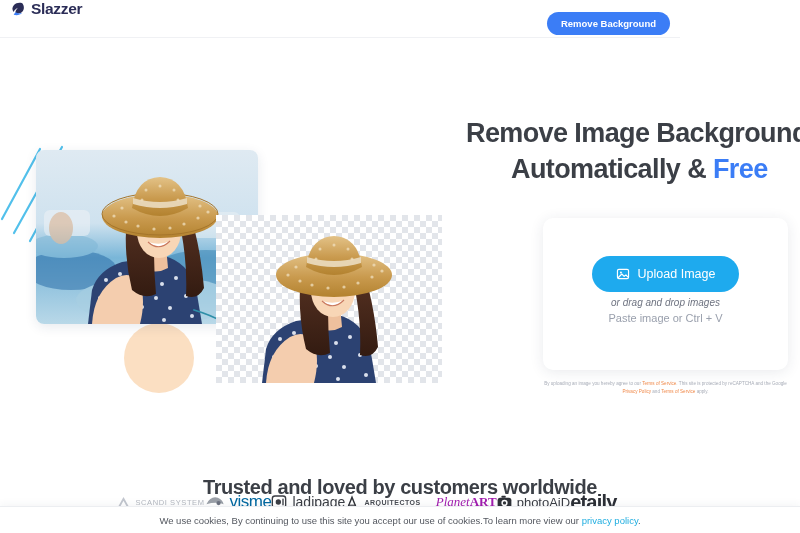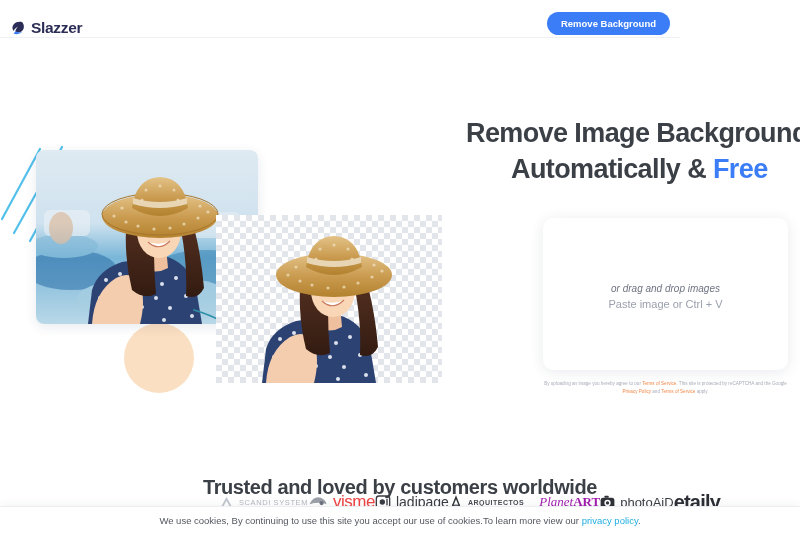--- a/index.html
+++ b/index.html
@@ -9,21 +9,21 @@
     font-family: "Liberation Sans", sans-serif;
     background: #ffffff;
   }
   .page { position: relative; width: 800px; height: 533px; background:#fff; overflow:hidden; }
 
   
   .navbar {
     position: absolute; top:0; left:0; width:680px; height:38px;
     background:#ffffff;
     border-bottom:1px solid #f0f1f4;
-    display:flex; align-items:flex-end;
+    display:flex; align-items:flex-start;
     z-index:40;
   }
   .brand { display:flex; align-items:center; gap:5px; margin-left:10px; }
   .brand-mark { width:16px; height:16px; display:block; }
   .brand-text {
     font-size:15.5px; font-weight:bold; color:#2b2d57;
     letter-spacing:-0.3px;
   }
   .nav-links { display:flex; align-items:center; margin-left:30px; gap:22px; }
   .nav-link {
@@ -122,30 +122,30 @@
   
   .trusted-title {
     position:absolute; left:0; top:440px; width:800px;
     text-align:center;
     font-size:20px; font-weight:bold; color:#3b3f46;
     letter-spacing:-0.4px;
     margin-top:36px;
   }
   .logo-row {
     position:absolute; left:0; top:486px; width:732px; height:32px;
-    display:flex; align-items:center; justify-content:flex-end;
-    padding:0 12px;
+    display:flex; align-items:center; justify-content:center;
+    padding:0 4px;
   }
   .client-logo {
     display:flex; align-items:center; gap:5px;
     color:#9ea3ad; white-space:nowrap;
   }
   .client-logo .cl-txt { font-size:11px; }
   .cl-scandi .cl-txt { font-size:7.5px; letter-spacing:0.6px; color:#b4b8c0; }
-  .cl-visme .cl-txt { font-size:17px; color:#ef4444; letter-spacing:-0.5px; }
+  .cl-visme .cl-txt { font-size:17px; color:#0369a1; letter-spacing:-0.5px; }
   .cl-ladipage .cl-txt { font-size:14px; color:#3a3d44; }
   .cl-arq .cl-txt { font-size:7px; letter-spacing:0.5px; color:#4a4d54; font-weight:bold; }
   .cl-planet .cl-txt { font-size:13px; color:#a21caf; font-family:"Liberation Serif",serif; font-style:italic;margin-left:15px; }
   .cl-planet .cl-txt b { font-style:normal; font-family:"Liberation Serif",serif; }
   .cl-photoaid .cl-txt { font-size:13px; color:#3a3d44; }
   .cl-etaily .cl-txt { font-size:20px; font-weight:bold; color:#2c2f36; letter-spacing:-0.8px; }
 
   
   .cookie-bar {
     position:absolute; left:0; bottom:0; width:800px; height:27px;
@@ -369,20 +369,28 @@
     </div>
 
     <h1 class="hero-heading">
       <span>Remove Image Backgrounds</span>
       <span class="line2">
         <span>Automatically &amp; </span><span class="accent-free">Free</span>
       </span>
     </h1>
 
     <div class="upload-card">
+      <button class="upload-btn">
+        <svg class="ico" viewBox="0 0 24 24">
+          <rect x="2.5" y="4" width="19" height="16" rx="2.5" fill="none" stroke="#ffffff" stroke-width="2"></rect>
+          <circle cx="8.5" cy="9.5" r="1.7" fill="#ffffff"></circle>
+          <path d="M4 18 L10 12 L14 16 L17 13.5 L20 17" fill="none" stroke="#ffffff" stroke-width="2" stroke-linejoin="round" stroke-linecap="round"></path>
+        </svg>
+        <span>Upload Image</span>
+      </button>
       <div class="drag-text">or drag and drop images</div>
       <div class="paste-text">Paste image or Ctrl + V</div>
     </div>
 
     <div class="legal">
       <span>By uploading an image you hereby agree to our </span><a href="#">Terms of Service</a><span>. This site is protected by reCAPTCHA and the Google </span><a href="#">Privacy Policy</a><span> and </span><a href="#">Terms of Service</a><span> apply.</span>
     </div>
   </div>
 
   <h2 class="trusted-title">Trusted and loved by customers worldwide</h2>

